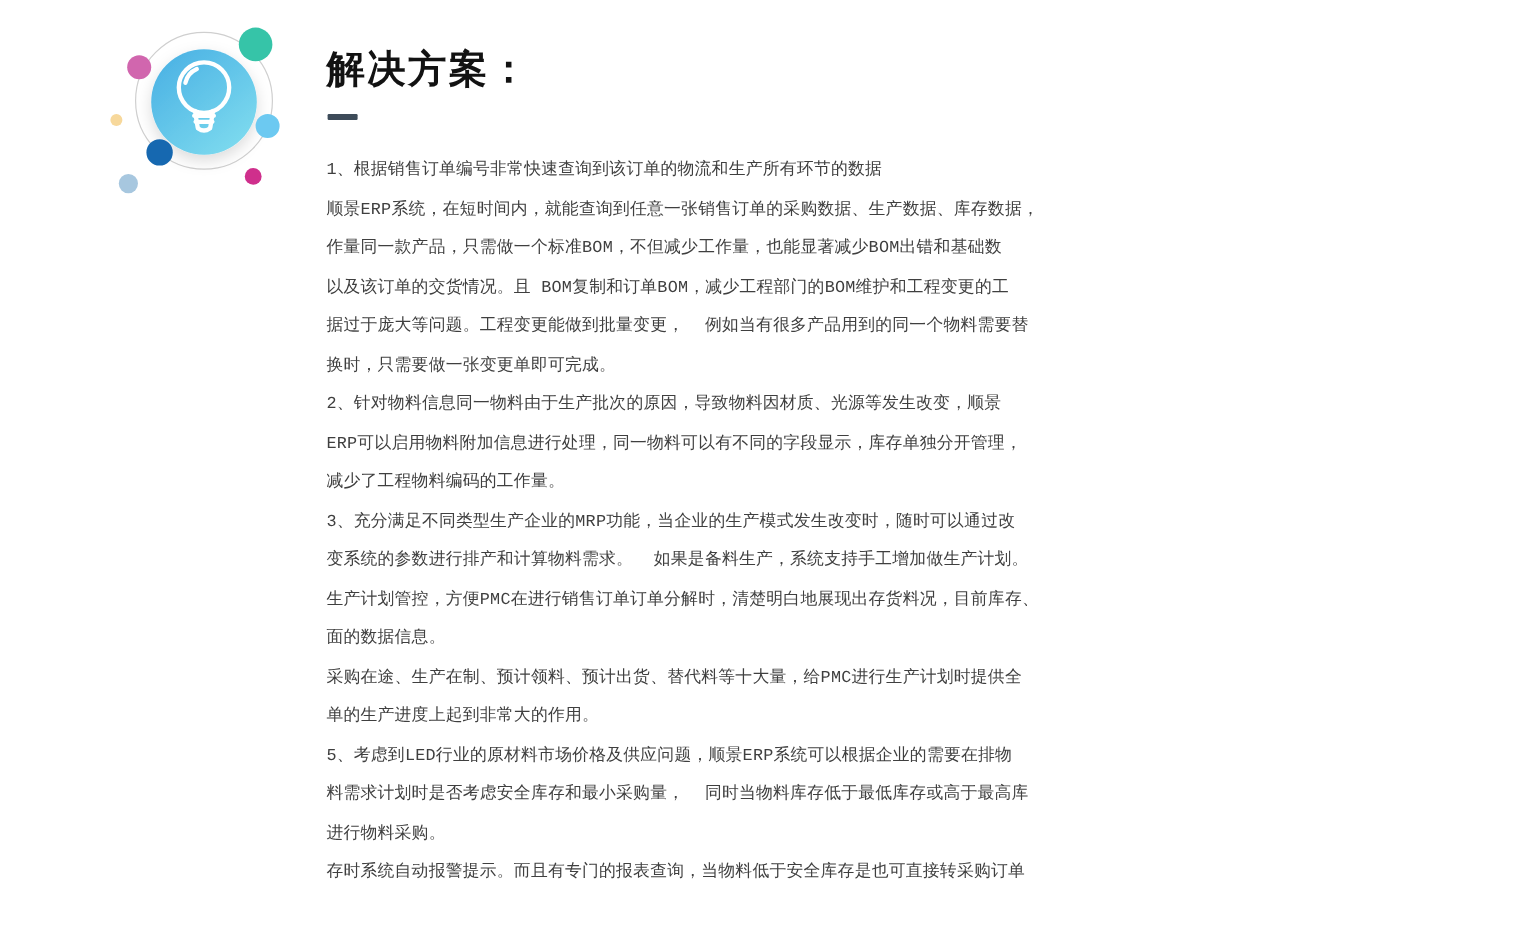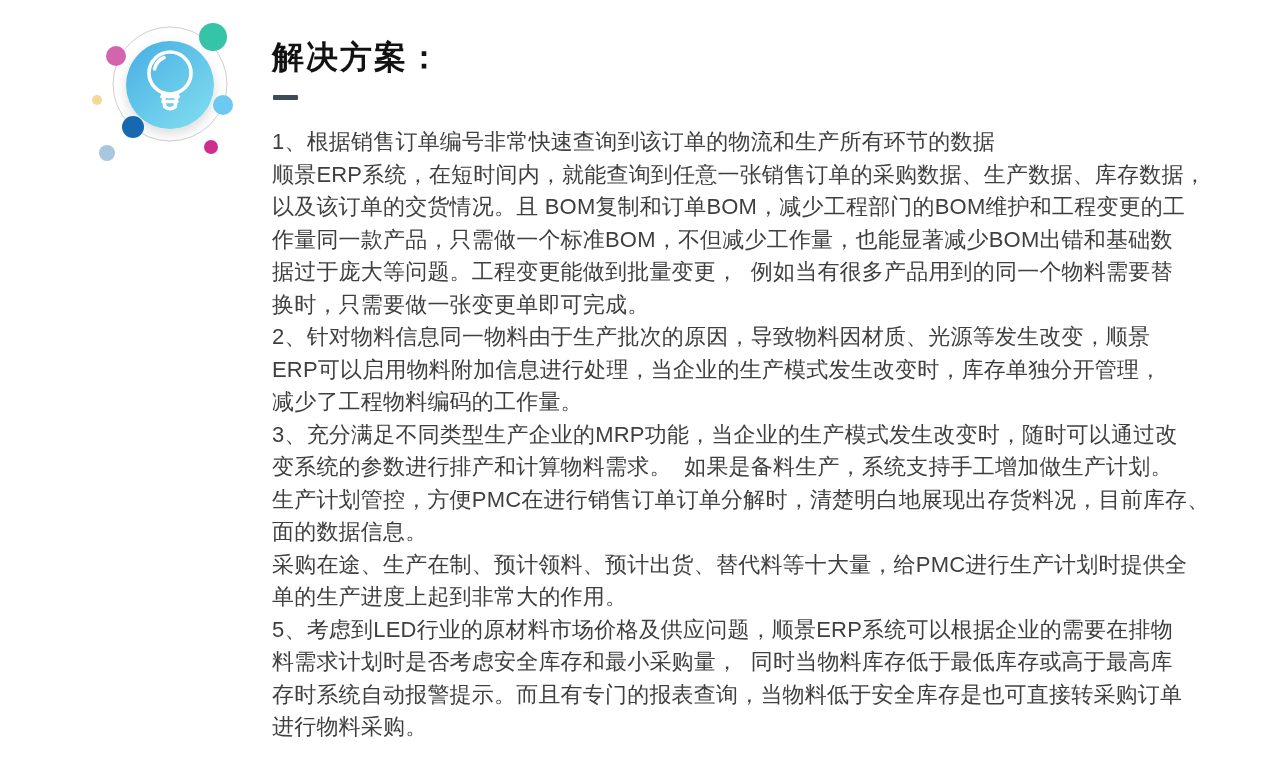--- a/index.html
+++ b/index.html
@@ -42,24 +42,25 @@
     border-radius: 1px;
   }
   .solution-text {
     position: absolute;
     left: 272px;
     top: 126px;
     width: 945px;
     color: #3f3f3f;
   }
   .text-line {
-    font-size: 22px;
+    font-size: 14px;
     line-height: 32.5px;
     white-space: pre-wrap;
     letter-spacing: 0.2px;
+    font-family: Liberation Mono, monospace;
   }
 </style>
 </head>
 <body>
 
 <svg class="hero-icon" viewBox="0 0 175 190" aria-hidden="true">
   <defs>
     <linearGradient id="bulb-grad" x1="0%" y1="0%" x2="85%" y2="100%">
       <stop id="grad-start" offset="0%" stop-color="#46aee3"></stop>
       <stop id="grad-end" offset="100%" stop-color="#7fdcef"></stop>
@@ -94,30 +95,30 @@
     </g>
 </svg>
 
 <h1 class="page-title" style="color: rgb(18, 18, 18);">解决方案：</h1>
 
 <div class="title-dash" style="background: rgb(61, 75, 89);"></div>
 
 <div class="solution-text" id="solution-text" style="color: rgb(63, 63, 63);">
     <div class="text-line">1、根据销售订单编号非常快速查询到该订单的物流和生产所有环节的数据</div>
     <div class="text-line">顺景ERP系统，在短时间内，就能查询到任意一张销售订单的采购数据、生产数据、库存数据，</div>
+    <div class="text-line">作量同一款产品，只需做一个标准BOM，不但减少工作量，也能显著减少BOM出错和基础数</div>
     <div class="text-line">以及该订单的交货情况。且 BOM复制和订单BOM，减少工程部门的BOM维护和工程变更的工</div>
-    <div class="text-line">作量同一款产品，只需做一个标准BOM，不但减少工作量，也能显著减少BOM出错和基础数</div>
     <div class="text-line">据过于庞大等问题。工程变更能做到批量变更，  例如当有很多产品用到的同一个物料需要替</div>
     <div class="text-line">换时，只需要做一张变更单即可完成。</div>
     <div class="text-line">2、针对物料信息同一物料由于生产批次的原因，导致物料因材质、光源等发生改变，顺景</div>
-    <div class="text-line">ERP可以启用物料附加信息进行处理，当企业的生产模式发生改变时，库存单独分开管理，</div>
+    <div class="text-line">ERP可以启用物料附加信息进行处理，同一物料可以有不同的字段显示，库存单独分开管理，</div>
     <div class="text-line">减少了工程物料编码的工作量。</div>
     <div class="text-line">3、充分满足不同类型生产企业的MRP功能，当企业的生产模式发生改变时，随时可以通过改</div>
     <div class="text-line">变系统的参数进行排产和计算物料需求。  如果是备料生产，系统支持手工增加做生产计划。</div>
     <div class="text-line">生产计划管控，方便PMC在进行销售订单订单分解时，清楚明白地展现出存货料况，目前库存、</div>
     <div class="text-line">面的数据信息。</div>
     <div class="text-line">采购在途、生产在制、预计领料、预计出货、替代料等十大量，给PMC进行生产计划时提供全</div>
     <div class="text-line">单的生产进度上起到非常大的作用。</div>
     <div class="text-line">5、考虑到LED行业的原材料市场价格及供应问题，顺景ERP系统可以根据企业的需要在排物</div>
     <div class="text-line">料需求计划时是否考虑安全库存和最小采购量，  同时当物料库存低于最低库存或高于最高库</div>
+    <div class="text-line">进行物料采购。</div>
     <div class="text-line">存时系统自动报警提示。而且有专门的报表查询，当物料低于安全库存是也可直接转采购订单</div>
-    <div class="text-line">进行物料采购。</div>
   </div>
 
 </body></html>

